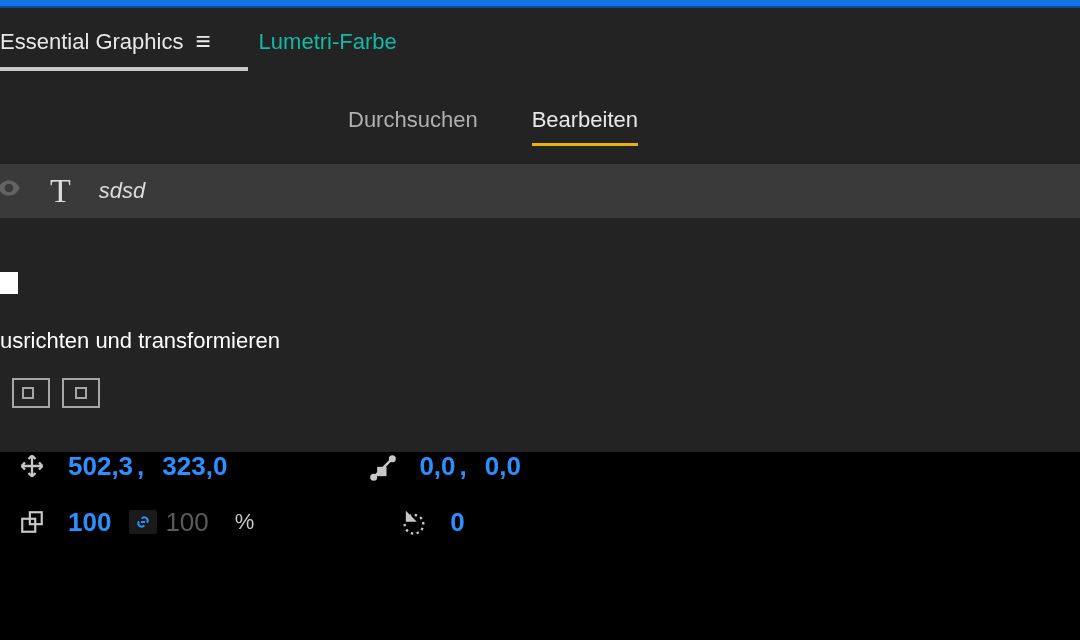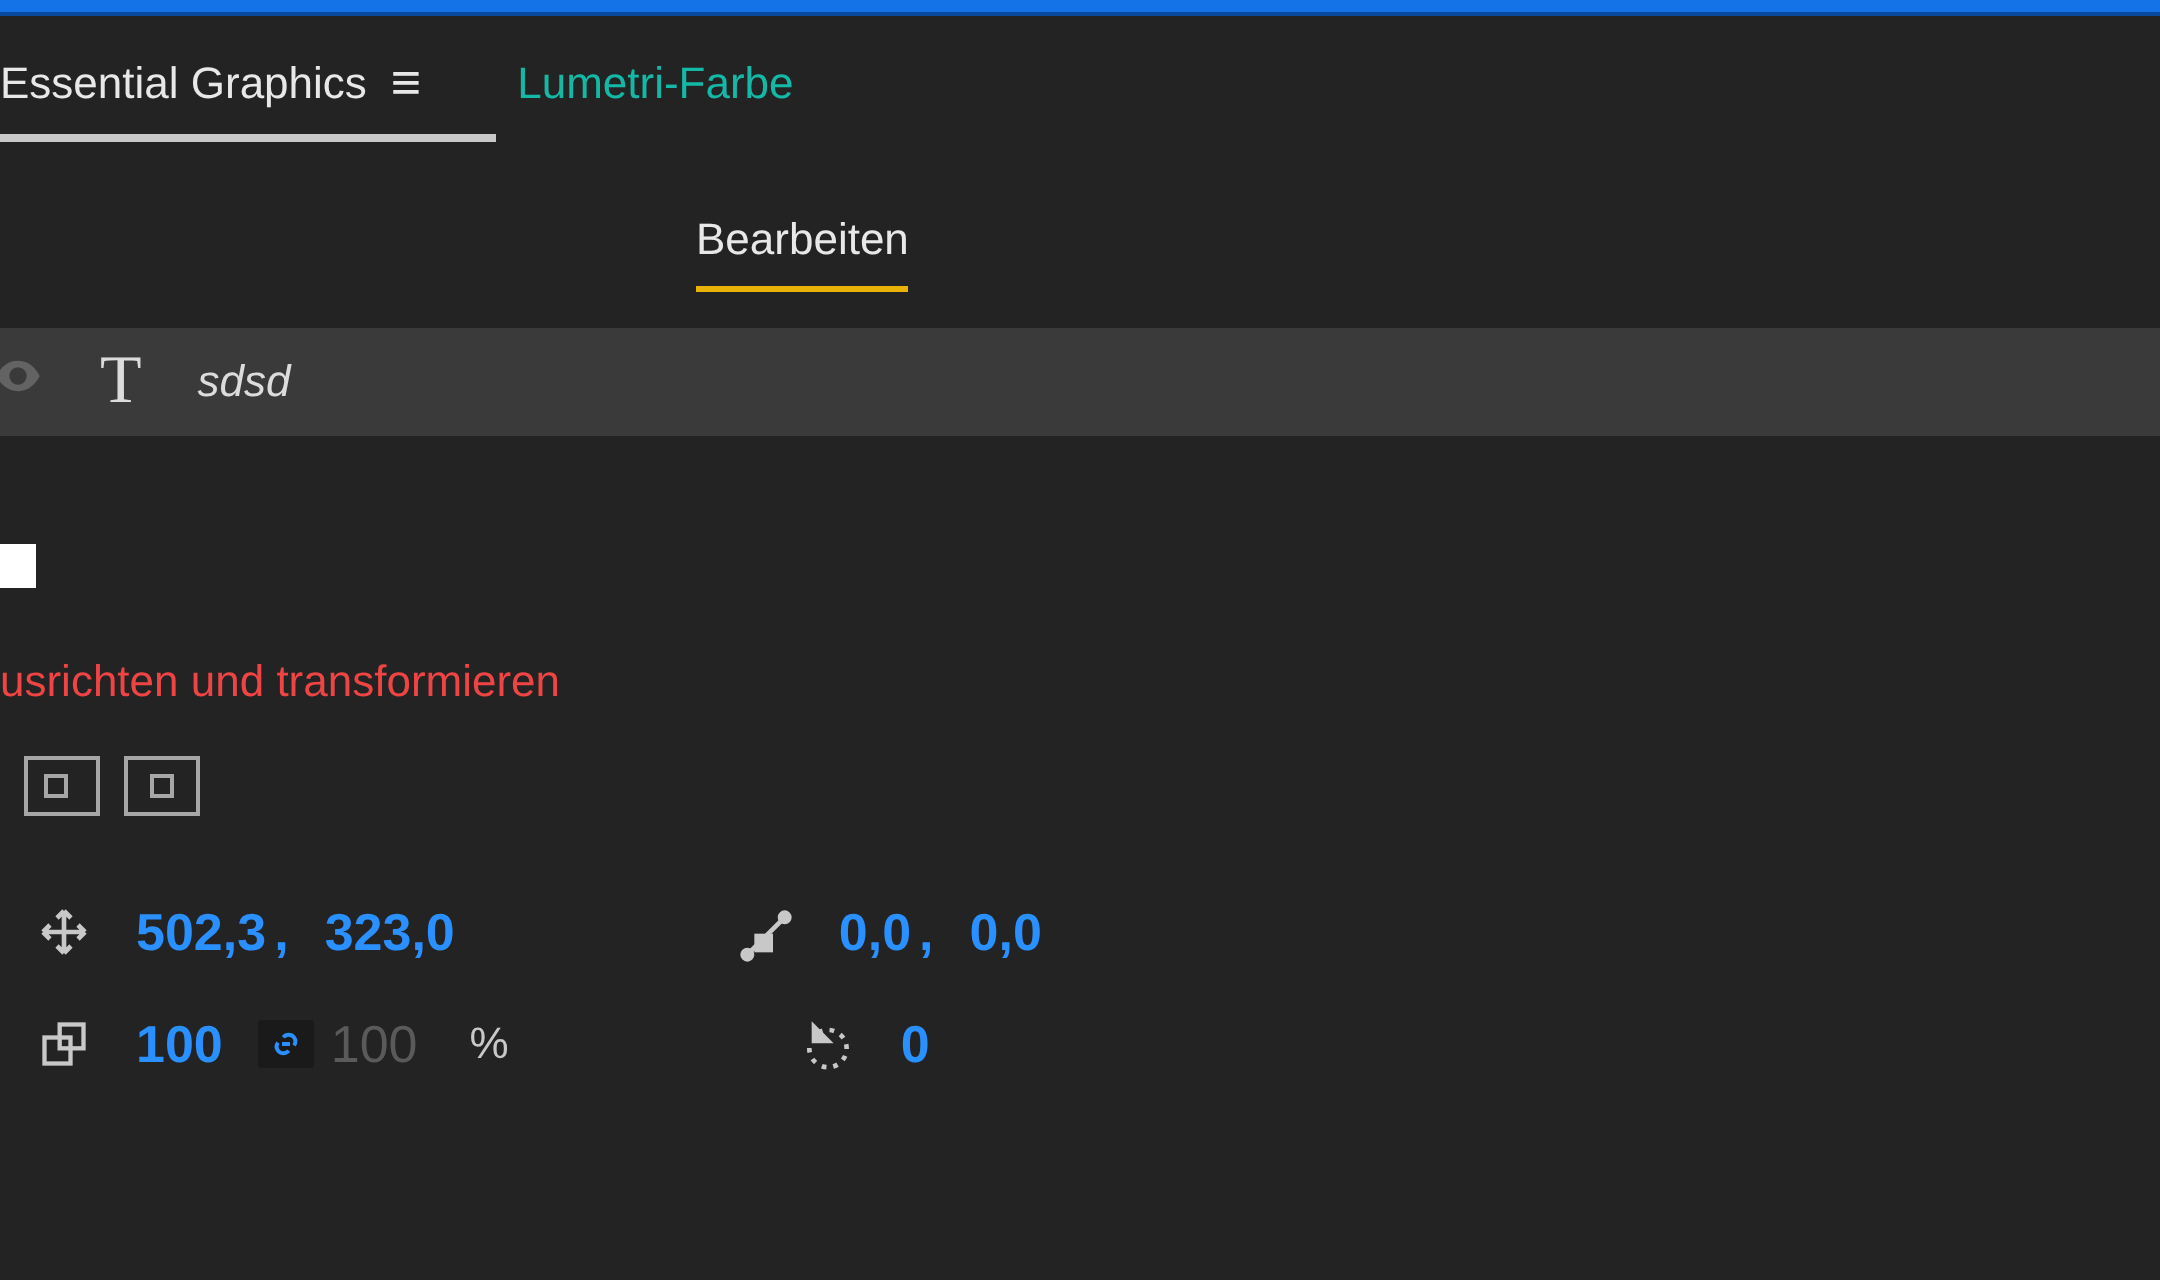--- a/index.html
+++ b/index.html
@@ -15,21 +15,21 @@
     }
     .top-accent {
       width: 100%;
       height: 8px;
       background: #1473e6;
       border-bottom: 2px solid #0a4a9e;
     }
     .panel {
       background: #232323;
       width: 100%;
-      height: 632px;
+      height: 444px;
     }
     .panel-tabs {
       display: flex;
       align-items: center;
       gap: 48px;
       padding: 18px 0 0 0;
     }
     .panel-tab {
       display: flex;
       align-items: center;
@@ -74,21 +74,21 @@
     .layer-name { color: #dcdcdc; font-size: 22px; font-style: italic; }
 
     .color-swatch {
       width: 18px;
       height: 22px;
       background: #fff;
       margin: 54px 0 0 0;
     }
 
     .section-title {
-      color: #ef4444;
+      color: #ffffff;
       font-size: 22px;
       margin: 34px 0 0 0;
     }
 
     .align-row {
       display: flex;
       gap: 12px;
       margin: 24px 0 0 12px;
     }
     .align-btn {
@@ -153,20 +153,23 @@
       <span>Essential Graphics</span>
       <span class="menu-icon">≡</span>
     </div>
     <div class="panel-tab">
       <span>Lumetri-Farbe</span>
     </div>
   </div>
   <div class="tab-underline"></div>
 
   <div class="sub-tabs">
+    <div class="sub-tab">
+      <span>Durchsuchen</span>
+    </div>
     <div class="sub-tab active">
       <span>Bearbeiten</span>
     </div>
   </div>
 
   <div class="layer-row">
     <span class="eye-icon">
       <svg width="26" height="26" viewBox="0 0 24 24">
           <path fill="#b0b0b0" d="M12 5c-7 0-10 7-10 7s3 7 10 7 10-7 10-7-3-7-10-7zm0 11a4 4 0 1 1 0-8 4 4 0 0 1 0 8z"></path>
         </svg>

